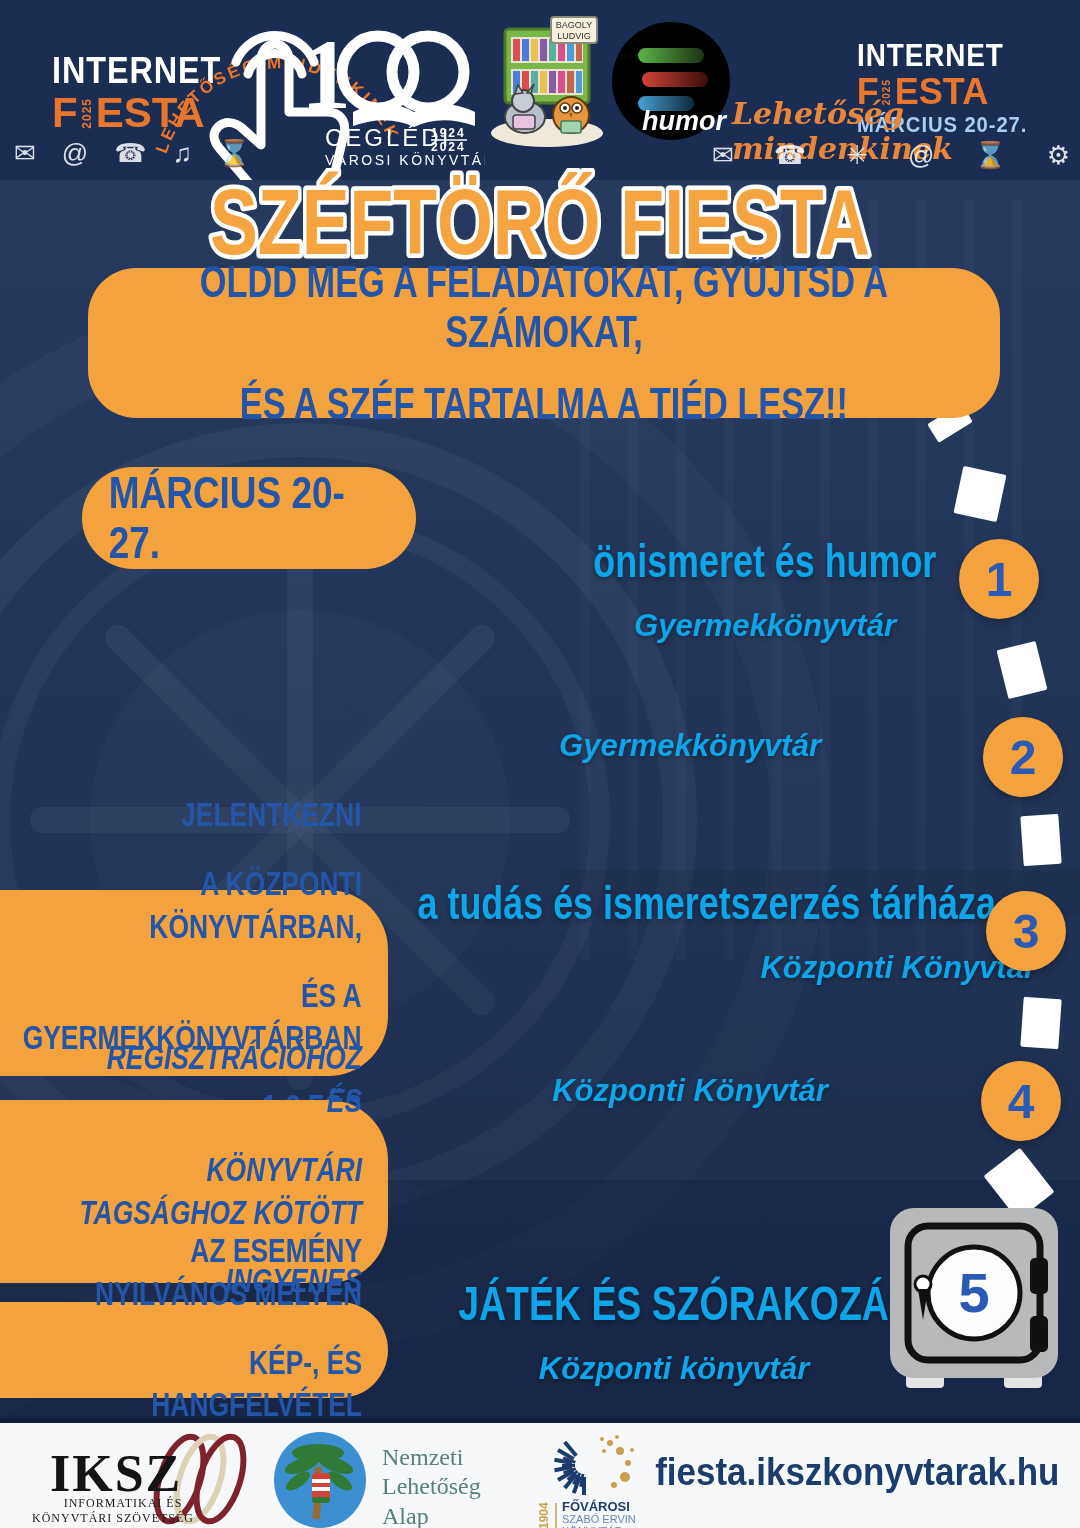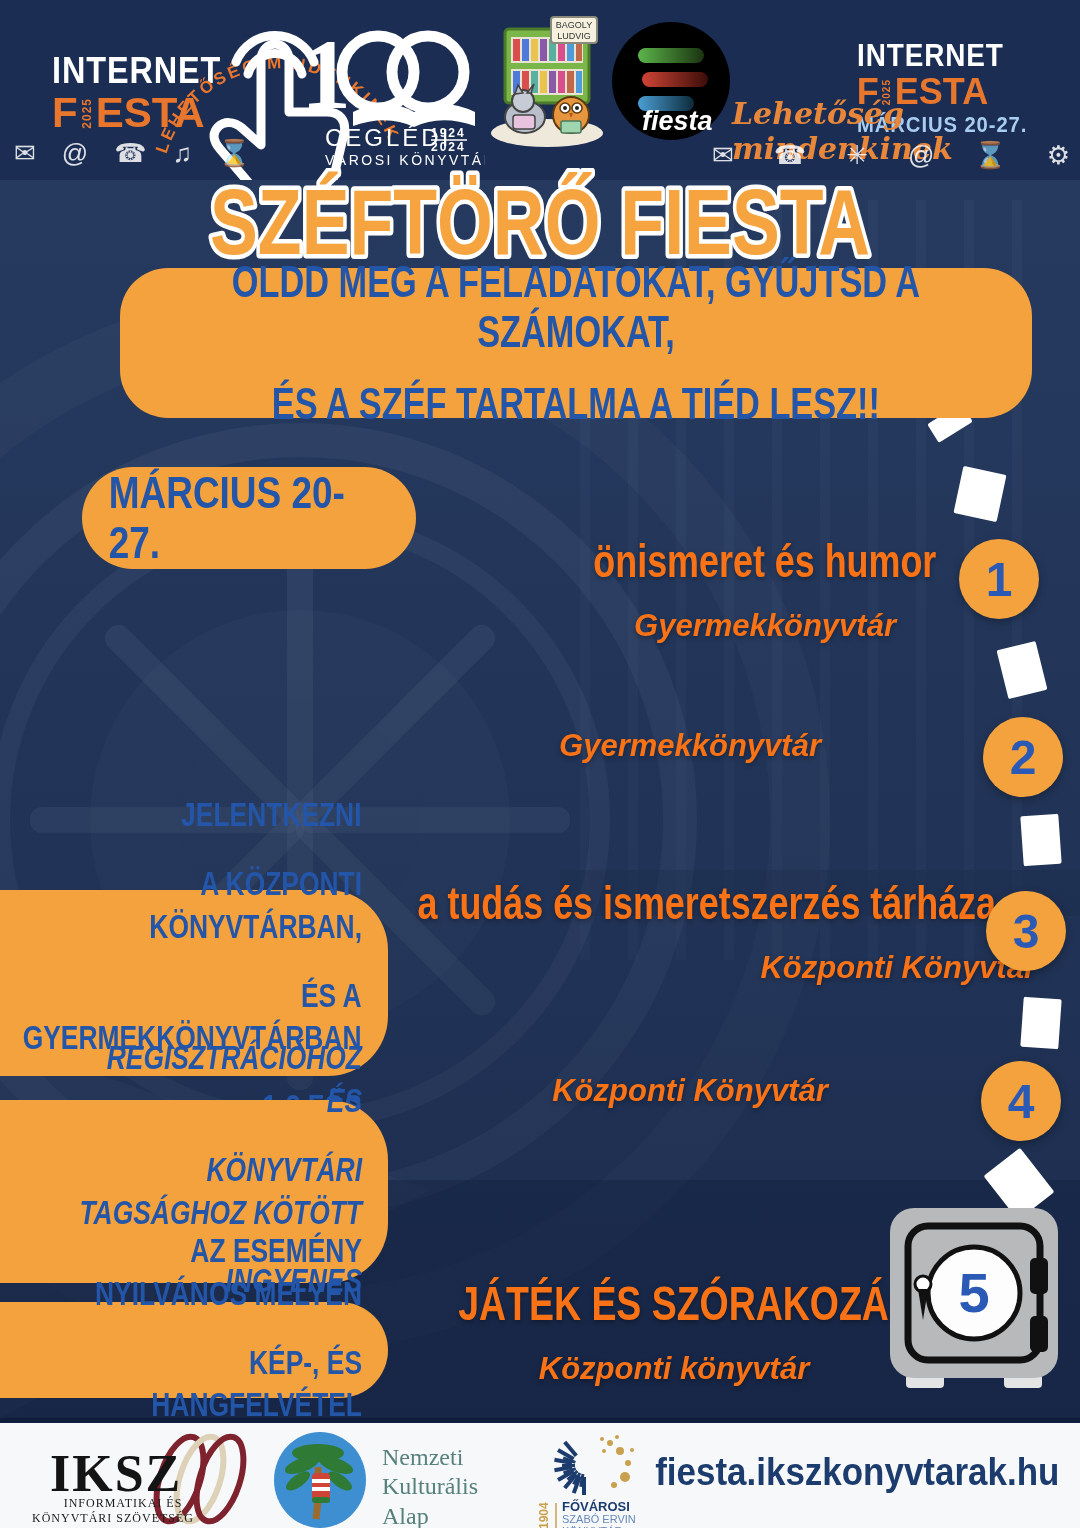--- a/index.html
+++ b/index.html
@@ -29,29 +29,29 @@
   .cvkifi .b3{left:26px;top:74px;width:56px;background:linear-gradient(90deg,#4a9fd4,#0d2a3a);}
   .cvkifi .txt{position:absolute;left:30px;top:84px;color:#fff;font-size:27px;font-weight:bold;font-style:italic;}
 
   
   .title-svg{position:absolute;top:168px;left:0;z-index:6;}
 
   
   .orange-box{position:absolute;background:#f3a23d;z-index:6;color:#2355a8;font-weight:bold;}
   .intro{left:88px;top:268px;width:912px;height:150px;border-radius:48px;
          display:flex;flex-direction:column;justify-content:center;align-items:center;gap:22px;
-         font-size:44px;text-align:center;margin-left:32px;}
+         font-size:44px;text-align:center;}
   .date-pill{left:82px;top:467px;width:334px;height:102px;border-radius:51px;
          display:flex;align-items:center;justify-content:center;font-size:44px;}
   .info-box{left:0;border-radius:0 60px 60px 0;width:388px;
          display:flex;flex-direction:column;justify-content:center;align-items:flex-end;
          padding-right:26px;box-sizing:border-box;font-size:33px;line-height:1.3;text-align:right;gap:26px;}
 
   
-  .program-item{position:absolute;text-align:center;z-index:6;color:#f97316;}
+  .program-item{position:absolute;text-align:center;z-index:6;color:#0ea5e9;}
   .p-title{font-size:46px;font-weight:bold;text-shadow:0 2px 6px rgba(0,0,0,.35);white-space:nowrap;}
   .p-loc{font-size:31px;font-weight:bold;font-style:italic;margin-top:20px;text-shadow:0 2px 5px rgba(0,0,0,.35);}
   .num-circle{position:absolute;width:80px;height:80px;border-radius:50%;background:#f3a23d;
          display:flex;align-items:center;justify-content:center;
          color:#2a5ab5;font-size:48px;font-weight:bold;z-index:6;box-shadow:0 3px 8px rgba(0,0,0,.3);}
   .dash{position:absolute;background:#fff;z-index:5;border-radius:2px;}
 
   
   .bg-photo{position:absolute;top:180px;left:0;width:1080px;height:1238px;z-index:1;}
 
@@ -203,21 +203,21 @@
           <circle cx="90" cy="93" r="2" fill="#222"></circle>
         <polygon points="82,98 86,98 84,103" fill="#b05a1a"></polygon>
         <rect x="74" y="106" width="20" height="12" rx="2" fill="#9fd6b0" stroke="#4a7a5a" stroke-width="1.5"></rect>
       </g>
     </svg>
 
     <div class="cvkifi">
       <div class="bar b1"></div>
       <div class="bar b2"></div>
       <div class="bar b3"></div>
-      <div class="txt">fiesta</div>
+      <div class="txt">humor</div>
     </div>
 
     <div class="if-logo if-right">
       <div class="if-line1">INTERNET</div>
       <div class="if-line2">
         <span>F</span>
         <span class="if-year" style="font-size:10px;">2025</span>
         <span>ESTA</span>
       </div>
       <div class="if-date">MÁRCIUS 20-27.</div>
@@ -344,21 +344,21 @@
       </g>
       <g>
         <rect x="40" y="42" width="18" height="28" rx="4" fill="#cf4436"></rect>
         <rect x="40" y="48" width="18" height="4" fill="#fff"></rect>
         <rect x="40" y="56" width="18" height="4" fill="#fff"></rect>
         <rect x="40" y="66" width="18" height="6" rx="3" fill="#2f7a35"></rect>
       </g>
     </svg>
     <div class="nka-text">
       <div>Nemzeti</div>
-      <div>Kulturális</div>
+      <div>Lehetőség</div>
       <div>Alap</div>
     </div>
 
     <svg class="abs" style="left:532px;top:2px;" width="130" height="108" viewBox="0 0 130 108">
       <g transform="translate(52,40)" fill="#1d3c6e">
         <rect x="-2" y="-30" width="4" height="18" transform="rotate(180)"></rect>
         <rect x="-2" y="-30" width="4" height="18" transform="rotate(200)"></rect>
         <rect x="-2" y="-30" width="4" height="18" transform="rotate(220)"></rect>
         <rect x="-2" y="-30" width="4" height="18" transform="rotate(240)"></rect>
         <rect x="-2" y="-30" width="4" height="18" transform="rotate(260)"></rect>

